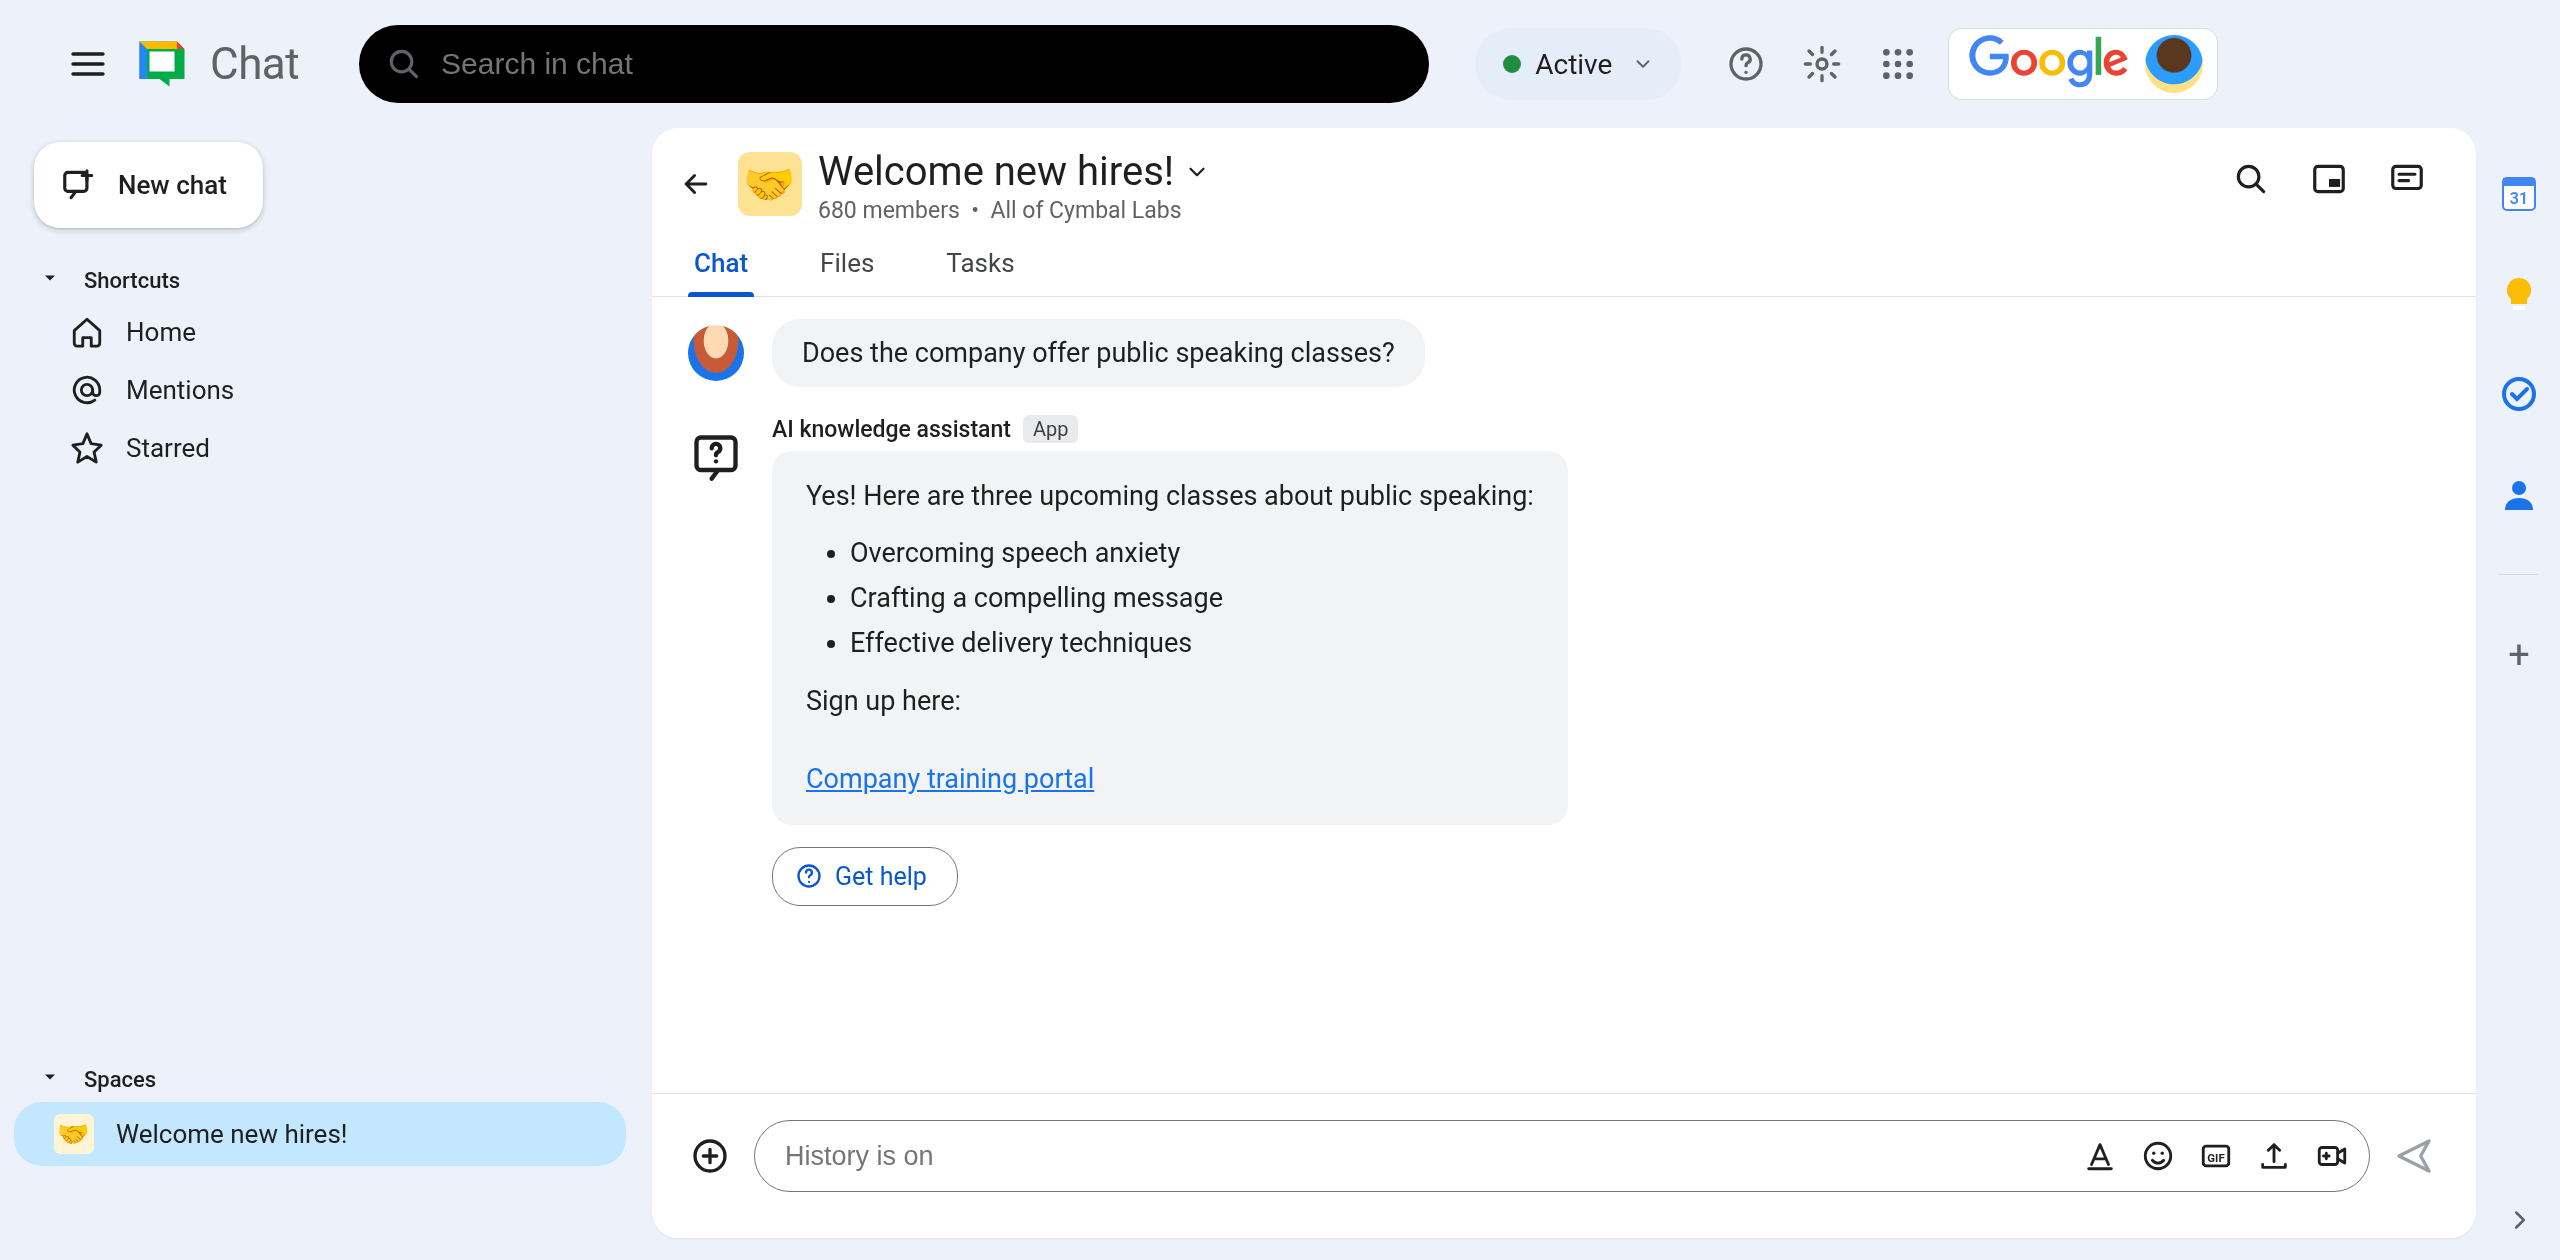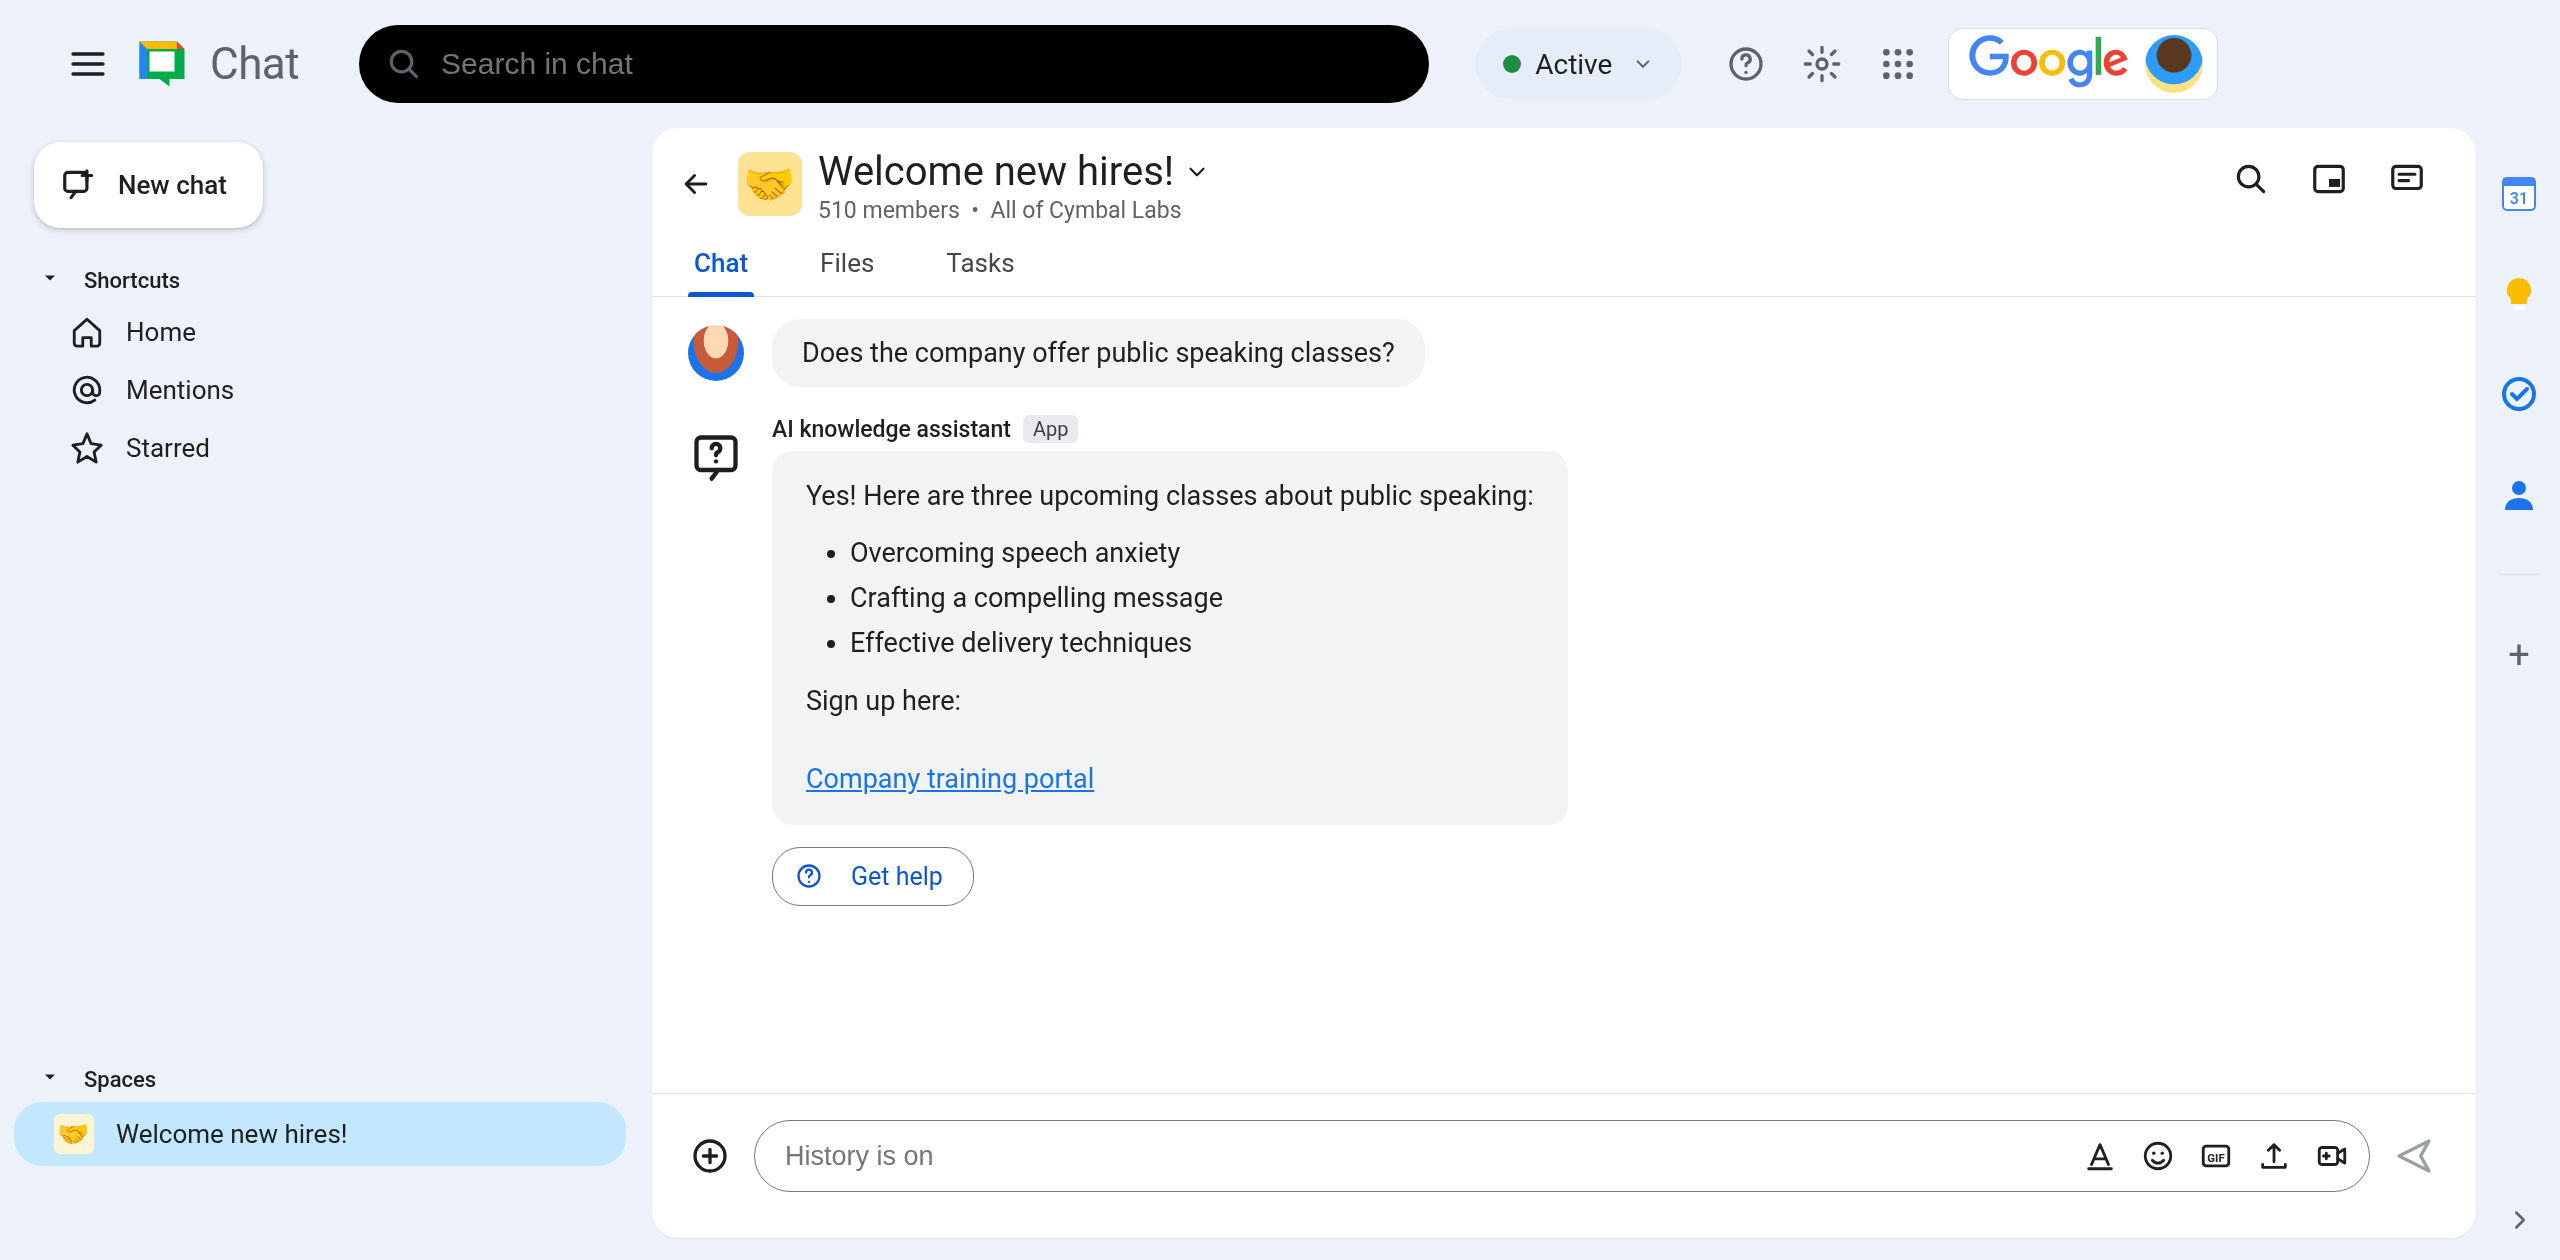--- a/index.html
+++ b/index.html
@@ -154,21 +154,21 @@
   background:#f1f3f4; border-radius:20px;
   padding:26px 34px; font-size:27px; color:#1f1f1f;
   max-width:820px; line-height:1.45;
 }
 .bot-bubble ul { margin:18px 0 18px 44px; }
 .bot-bubble li { margin:6px 0; }
 .bot-bubble a { color:#1a73e8; text-decoration:underline; }
 
 .help-btn {
   margin-top:14px;
-  display:inline-flex; align-items:center; gap:28px;
+  display:inline-flex; align-items:center; gap:12px;
   border:1px solid #747775; border-radius:28px;
   padding:14px 30px 14px 22px; font-size:25px; color:#0b57d0;
   cursor:pointer; background:#fff; width:fit-content;
 }
 .help-btn svg { width:28px; height:28px; }
 
 
 .composer-wrap { padding:26px 36px 46px 32px; display:flex; align-items:center; gap:18px; }
 .plus-btn { width:52px; height:52px; display:flex; align-items:center; justify-content:center; cursor:pointer; }
 .plus-btn svg { width:40px; height:40px; }
@@ -344,21 +344,21 @@
     </div>
     <div class="space-avatar">🤝</div>
     <div class="title-block">
       <div class="title-row">
         <span class="space-title">Welcome new hires!</span>
         <svg width="26" height="26" viewBox="0 0 24 24">
             <path d="M6 9l6 6 6-6" class="stroke-icon"></path>
           </svg>
       </div>
       <div class="sub-row">
-        <span>510 members</span>&nbsp;&nbsp;<span>•</span>&nbsp;&nbsp;<span>All of Cymbal Labs</span>
+        <span>680 members</span>&nbsp;&nbsp;<span>•</span>&nbsp;&nbsp;<span>All of Cymbal Labs</span>
       </div>
     </div>
     <div class="header-actions">
       <svg viewBox="0 0 24 24">
           <circle cx="10.5" cy="10.5" r="6.5" class="stroke-icon"></circle>
           <path d="M20 20l-4.3-4.3" class="stroke-icon"></path>
         </svg>
       <svg viewBox="0 0 24 24">
           <rect x="3" y="4" width="18" height="16" rx="2" class="stroke-icon"></rect>
           <rect x="12" y="12" width="7" height="5" fill="#1f1f1f"></rect>

